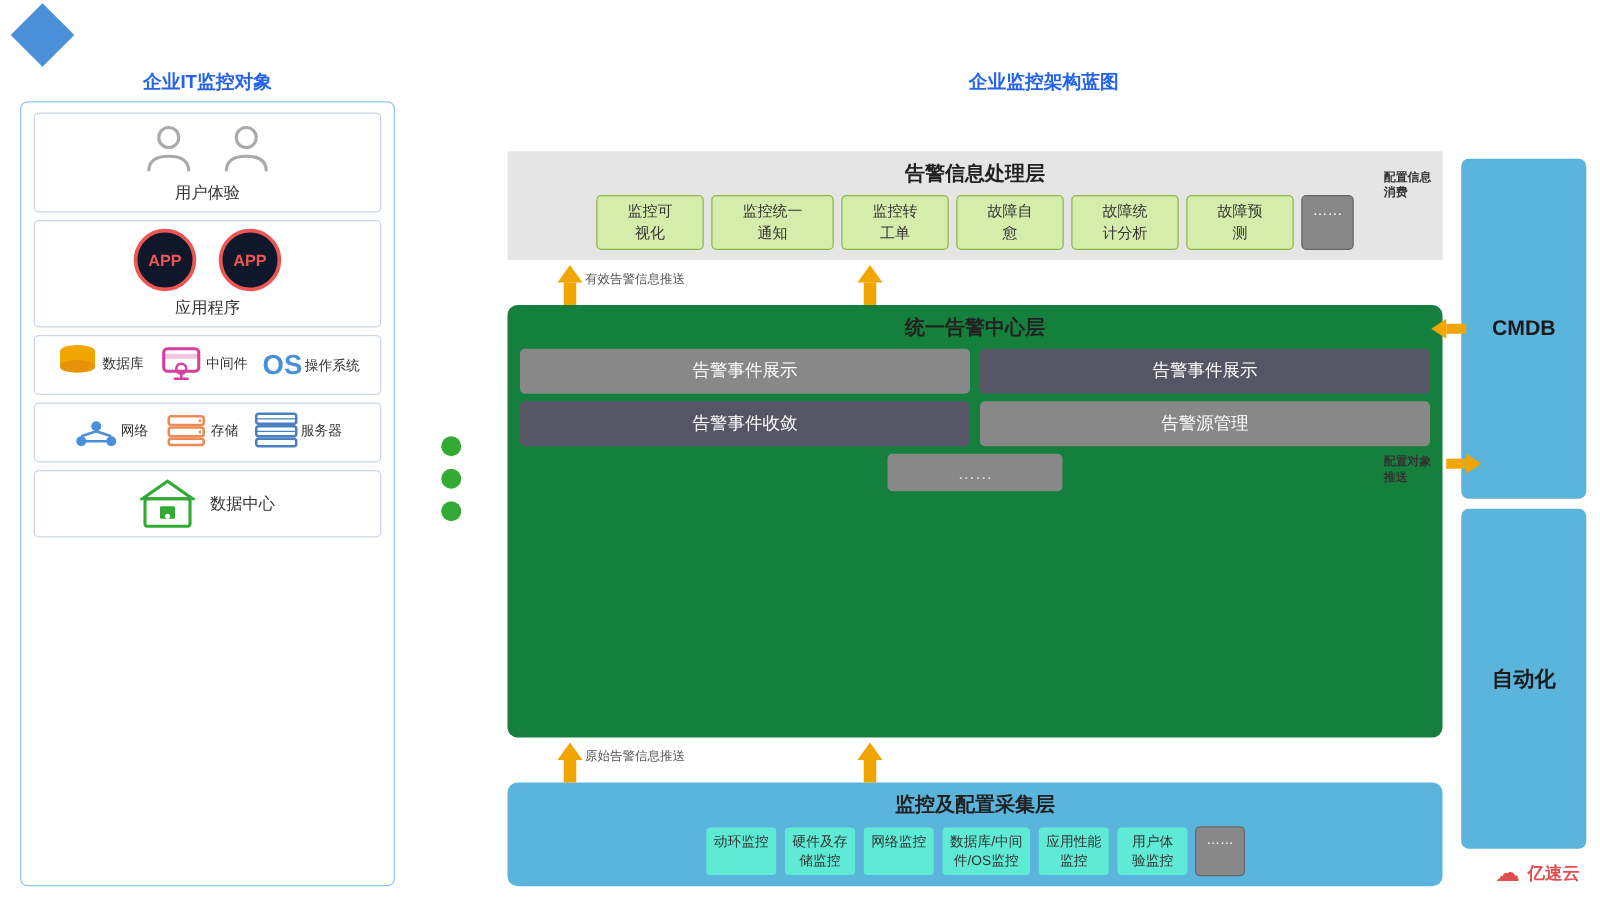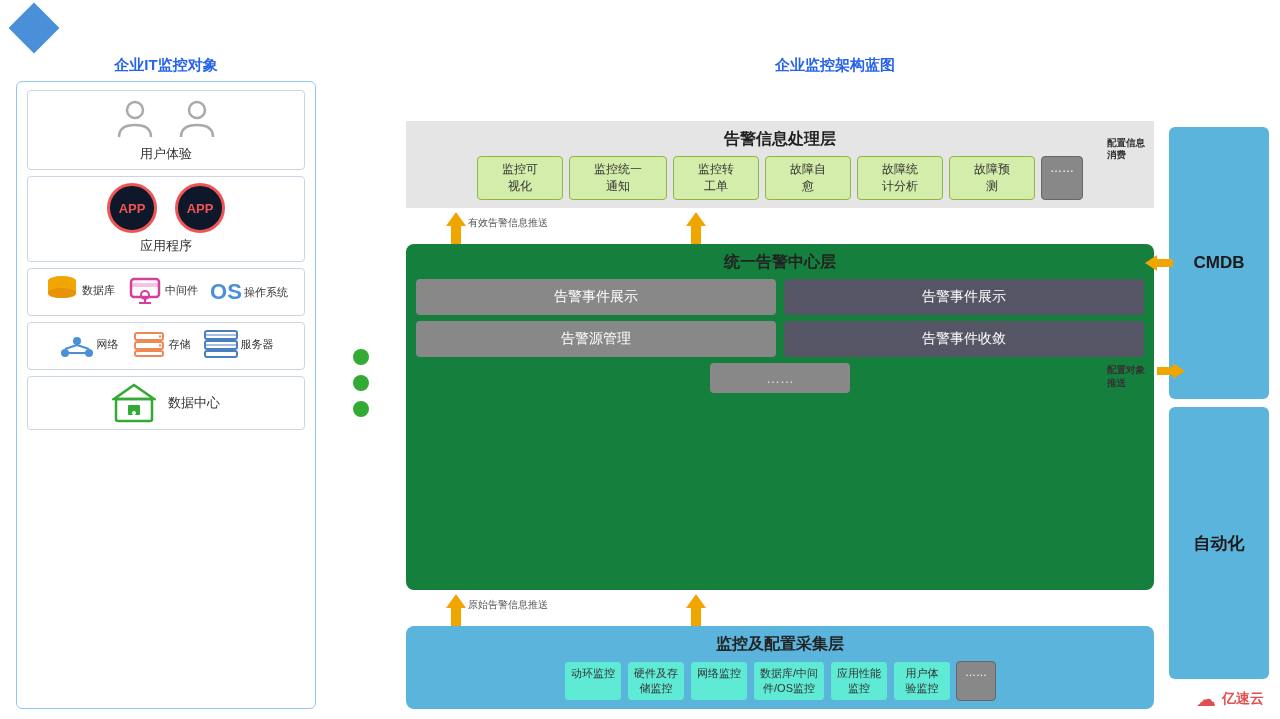--- a/index.html
+++ b/index.html
@@ -452,22 +452,22 @@
         </div>
       </div>
 
       <div class="alarm-center-layer" style="margin-right:110px;">
         <div class="layer-title">统一告警中心层</div>
         <div class="alarm-boxes-row">
           <div class="alarm-box">告警事件展示</div>
           <div class="alarm-box alarm-box-dark">告警事件展示</div>
         </div>
         <div class="alarm-boxes-row">
+          <div class="alarm-box alarm-box-dark">告警事件收敛</div>
           <div class="alarm-box">告警源管理</div>
-          <div class="alarm-box alarm-box-dark">告警事件收敛</div>
         </div>
         <div style="display:flex; justify-content:center; margin-top:4px;">
           <div class="dots-box">……</div>
         </div>
       </div>
 
       <div style="display:flex; align-items:center; height:32px; padding-left:40px; margin-right:110px; position:relative;">
         <div style="display:flex; flex-direction:column; align-items:center;">
           <div style="width:0;height:0;border-left:10px solid transparent;border-right:10px solid transparent;border-bottom:14px solid #f0a500;"></div>
           <div style="width:10px;height:18px;background:#f0a500;"></div>

